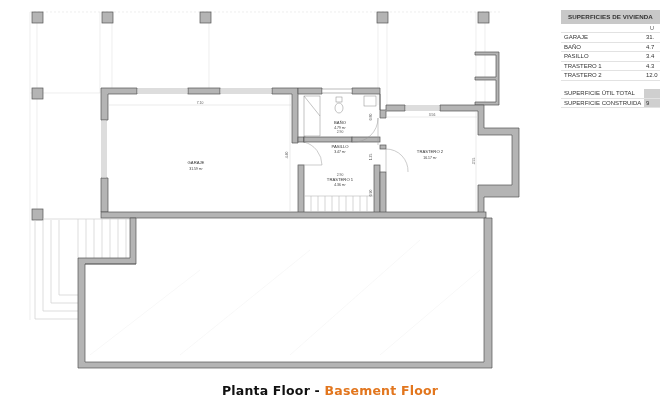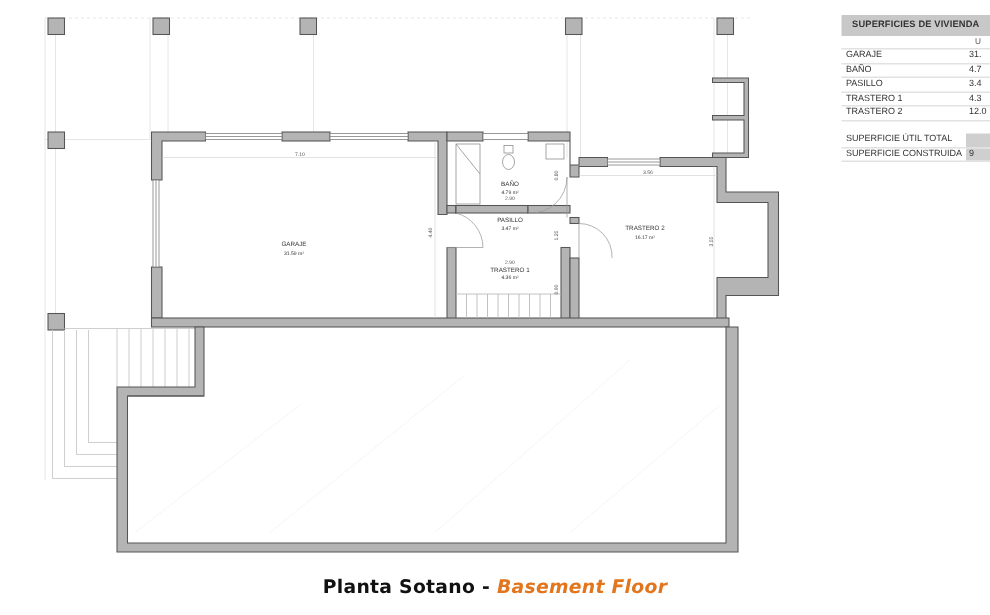--- a/index.html
+++ b/index.html
@@ -10,21 +10,21 @@
   .table { position:absolute; left:561px; top:10px; width:99px; font-size:6px; color:#333; }
   .table .thead { background:#c8c8c8; height:14px; line-height:14px; font-weight:bold; font-size:6.2px; text-align:center; letter-spacing:0.1px; white-space:nowrap; overflow:hidden; }
   .table .row { display:flex; height:8.6px; line-height:8.6px; border-bottom:1px solid #e2e2e2; }
   .table .row .lbl { width:80px; padding-left:3px; white-space:nowrap; }
   .table .row .val { flex:1; text-align:left; padding-left:2px; white-space:nowrap; overflow:hidden; }
   .table .unit { height:8px; line-height:8px; text-align:right; padding-right:6px; font-size:5.5px; color:#555; border-bottom:1px solid #e2e2e2; }
   .table .gap { height:8px; }
   .table .sum .val { background:#cfcfcf; }
   .caption { position:absolute; left:0; width:660px; top:383px; text-align:center; font-family:"DejaVu Sans", sans-serif; font-weight:bold; font-size:12.5px; letter-spacing:0.2px; }
   .caption .es { color:#111; }
-  .caption .en { color:#e2761e;font-style:italic; }
+  .caption .en { color:#e2761e; }
 </style>
 </head>
 <body>
 
 <svg id="plan" viewBox="0 0 660 410" xmlns="http://www.w3.org/2000/svg">
 
   <g stroke="#e3e3e3" stroke-width="0.6" fill="none">
     <line x1="30" y1="12" x2="500" y2="12" stroke-dasharray="2,2"></line>
     <line x1="30" y1="93" x2="100" y2="93"></line>
     <line x1="30" y1="12" x2="30" y2="320"></line>
@@ -198,14 +198,14 @@
     <span class="lbl">SUPERFICIE ÚTIL TOTAL</span>
     <span class="val"></span>
   </div>
   <div class="row sum">
     <span class="lbl">SUPERFICIE CONSTRUIDA</span>
     <span class="val">9</span>
   </div>
 </div>
 
 <div class="caption">
-  <span class="es">Planta  Sotano - </span><span class="en">Basement Floor</span>
+  <span class="es">Planta  Floor - </span><span class="en">Basement Floor</span>
 </div>
 
 </body></html>

